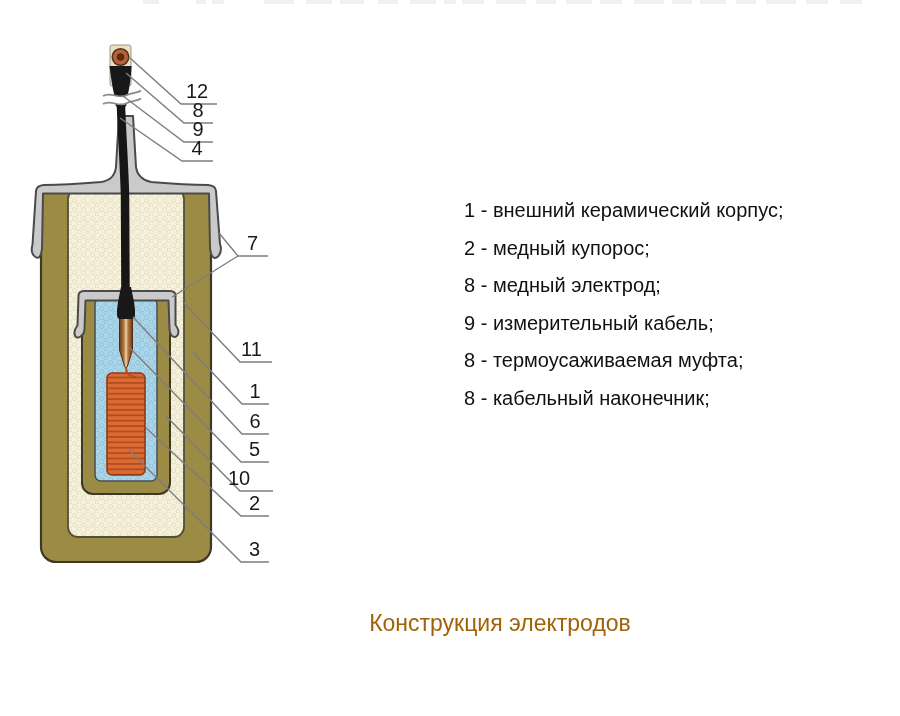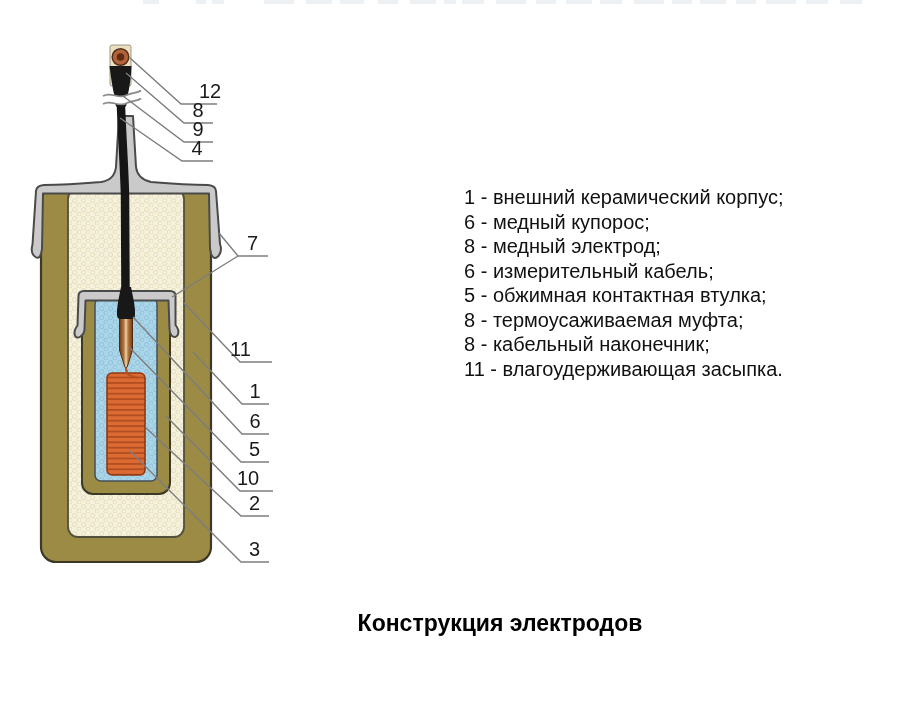--- a/index.html
+++ b/index.html
@@ -10,24 +10,24 @@
   .stage{position:absolute;left:0;top:0;width:900px;height:716px;}
   svg{position:absolute;left:0;top:0;}
   .callout{
     position:absolute;font-size:20px;line-height:22px;color:#1a1a1a;
     text-align:center;white-space:nowrap;
   }
   .legend{
     position:absolute;left:464px;top:185px;font-size:20px;line-height:24.5px;
     color:#111;letter-spacing:0px;
   }
-  .legend .legend-line{height:24.5px;}
+  .legend .legend-line{height:24.5px;margin-top:13px;}
   .figure-title{
     position:absolute;left:250px;top:610px;width:500px;text-align:center;
-    font-size:23px;font-weight:bold;color:#000000;
+    font-size:23px;font-weight:normal;color:#a16207;
   }
 </style>
 </head>
 <body>
 
 <div class="stage">
 
   <svg width="900" height="716" viewBox="0 0 900 716">
     <defs>
       <pattern id="hexCream" width="9" height="9" patternUnits="userSpaceOnUse">
@@ -130,39 +130,37 @@
       <path d="M272,362 H240 L184,303" fill="none"></path>
       <path d="M269,404 H242 L193,352" fill="none"></path>
       <path d="M269,434 H242 L133,317" fill="none"></path>
       <path d="M269,462 H241 L129,347" fill="none"></path>
       <path d="M273,491 H240 L166,416" fill="none"></path>
       <path d="M269,516 H241 L146,428" fill="none"></path>
       <path d="M269,562 H241 L129,450" fill="none"></path>
     </g>
   </svg>
 
-  <span class="callout" style="left:192px;top:80px;width:36px">12</span>
+  <span class="callout" style="left:179px;top:80px;width:36px">12</span>
   <span class="callout" style="left:183px;top:99px;width:30px">8</span>
   <span class="callout" style="left:183px;top:118px;width:30px">9</span>
   <span class="callout" style="left:181px;top:137px;width:32px">4</span>
   <span class="callout" style="left:237px;top:232px;width:31px">7</span>
-  <span class="callout" style="left:224px;top:338px;width:33px">11</span>
+  <span class="callout" style="left:235px;top:338px;width:33px">11</span>
   <span class="callout" style="left:241px;top:380px;width:28px">1</span>
   <span class="callout" style="left:241px;top:410px;width:28px">6</span>
   <span class="callout" style="left:240px;top:438px;width:29px">5</span>
-  <span class="callout" style="left:231px;top:467px;width:34px">10</span>
+  <span class="callout" style="left:222px;top:467px;width:34px">10</span>
   <span class="callout" style="left:240px;top:492px;width:29px">2</span>
   <span class="callout" style="left:240px;top:538px;width:29px">3</span>
 
   <div class="legend">
     <div class="legend-line">1 - внешний керамический корпус;</div>
-    <div class="legend-line">6 - медный купорос;</div>
+    <div class="legend-line">2 - медный купорос;</div>
     <div class="legend-line">8 - медный электрод;</div>
-    <div class="legend-line">6 - измерительный кабель;</div>
-    <div class="legend-line">5 - обжимная контактная втулка;</div>
+    <div class="legend-line">9 - измерительный кабель;</div>
     <div class="legend-line">8 - термоусаживаемая муфта;</div>
     <div class="legend-line">8 - кабельный наконечник;</div>
-    <div class="legend-line">11 - влагоудерживающая засыпка.</div>
   </div>
 
   <div class="figure-title">Конструкция электродов</div>
 
 </div>
 
 </body></html>

